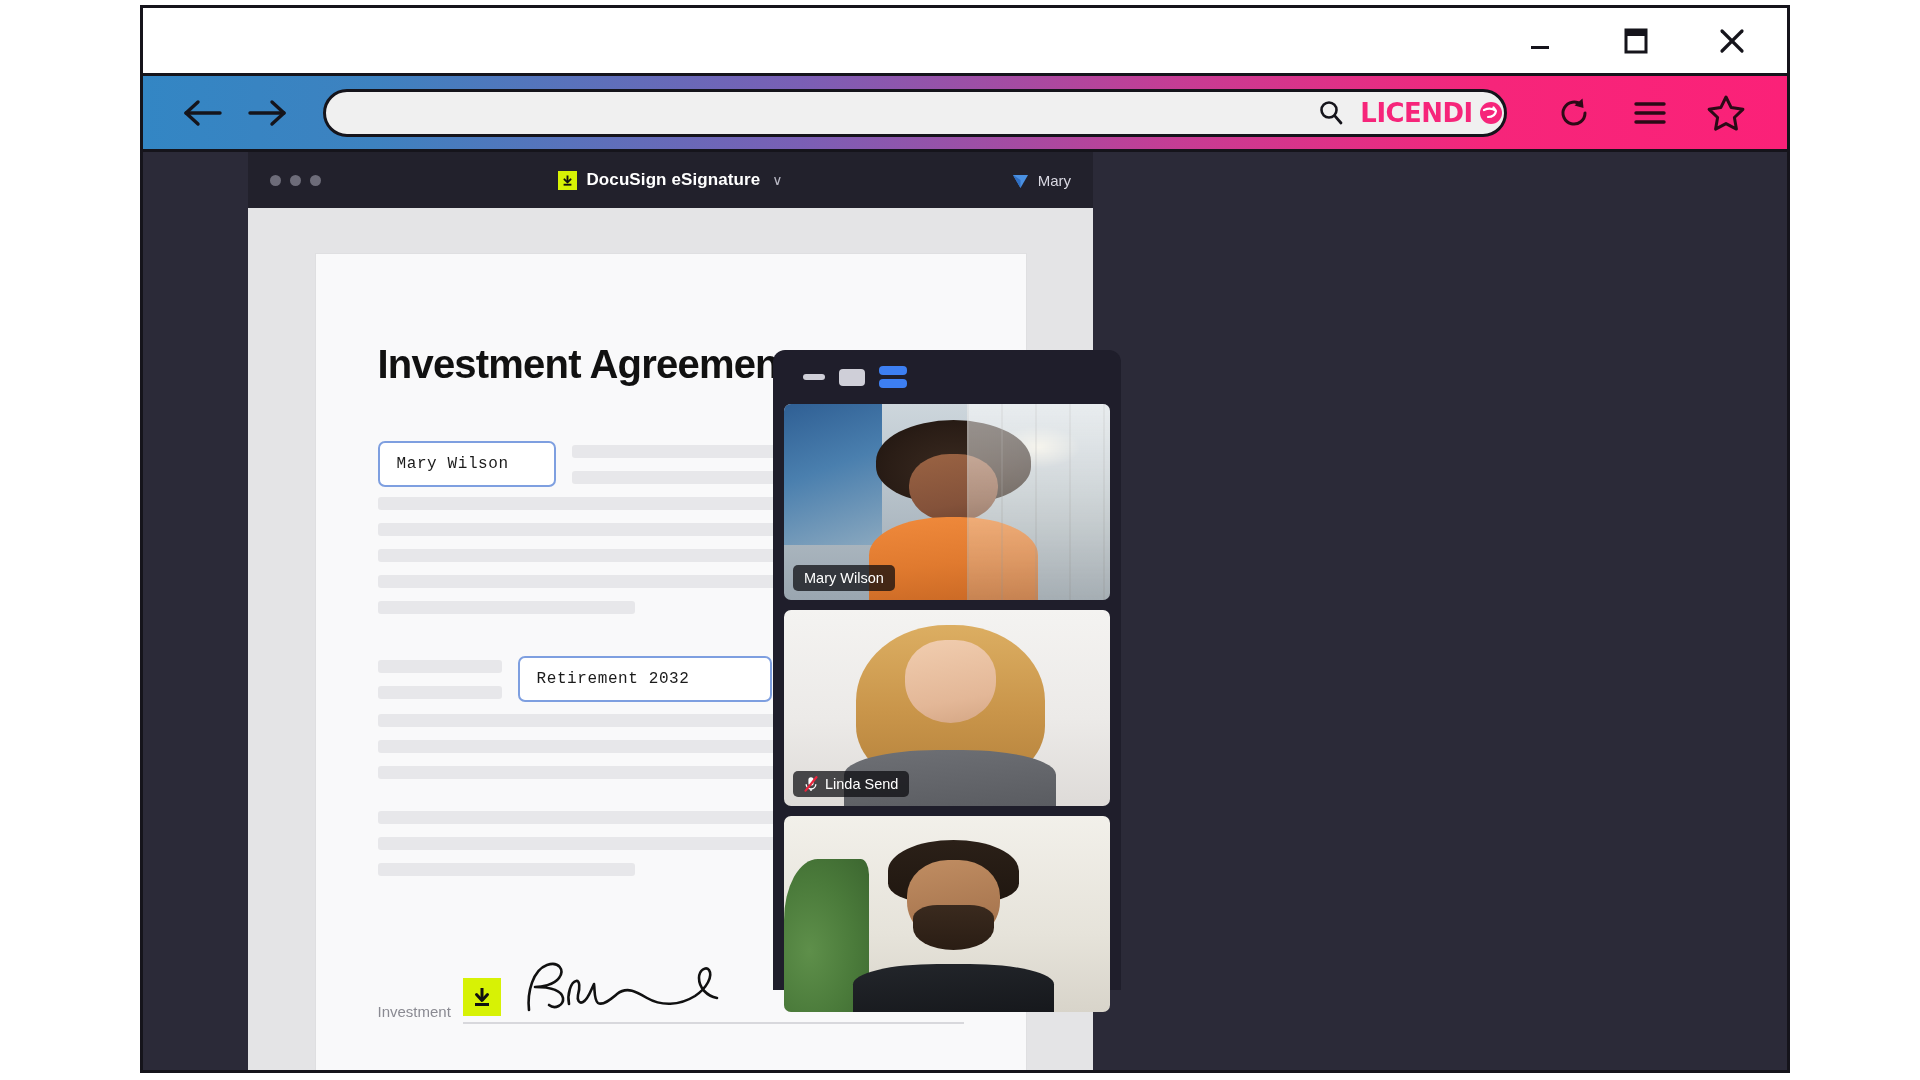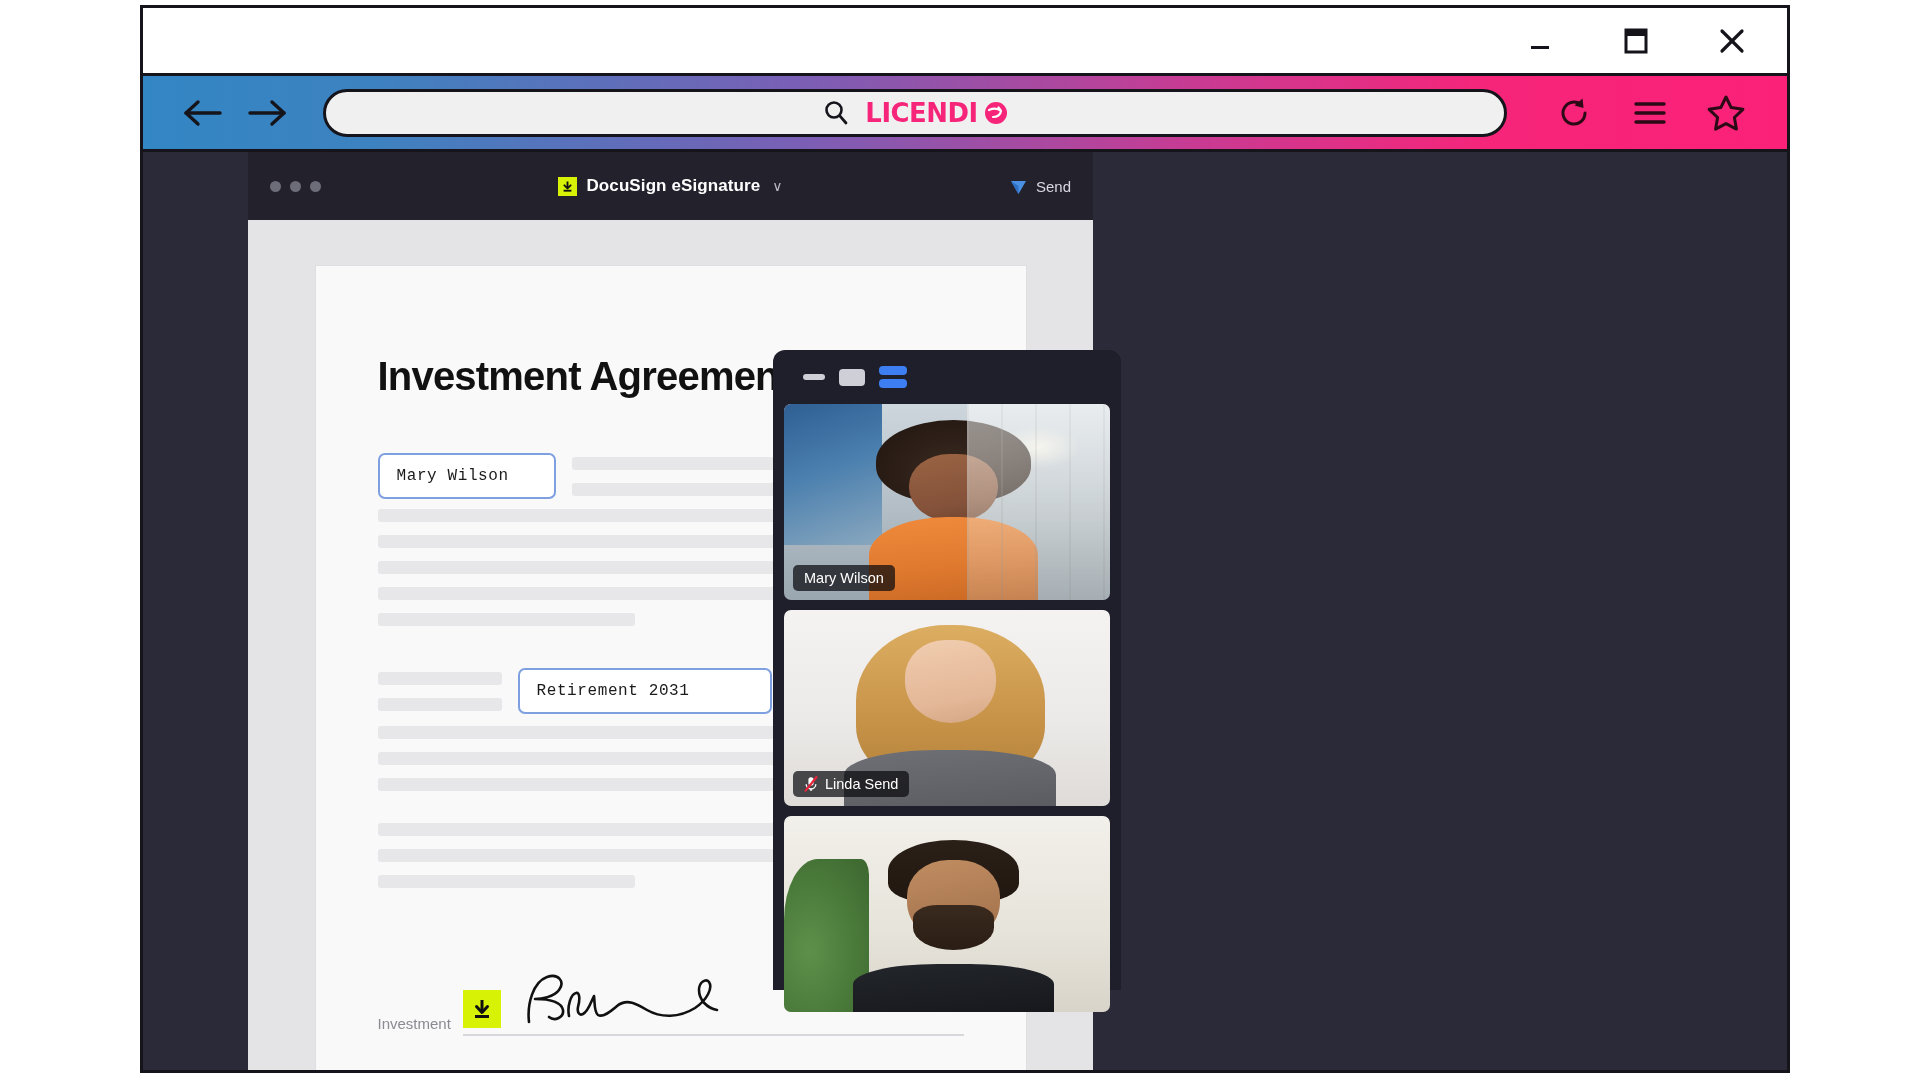--- a/index.html
+++ b/index.html
@@ -59,21 +59,21 @@
   }
   #address-bar {
     flex: 1 1 auto;
     height: 48px;
     margin: 0 22px 0 24px;
     background: #f0f0f0;
     border: 3px solid #15141b;
     border-radius: 26px;
     display: flex;
     align-items: center;
-    justify-content: center;
+    justify-content: flex-end;
     gap: 12px;
     cursor: text;
     position: relative;
   }
   #brand-logo {
     display: flex;
     align-items: center;
     gap: 3px;
   }
   #brand-text {
@@ -101,21 +101,21 @@
 
   
   #docusign-window {
     position: absolute;
     left: 105px; top: 0;
     width: 845px; height: 100%;
     display: flex;
     flex-direction: column;
   }
   #docusign-titlebar {
-    height: 68px;
+    height: 56px;
     background: #22212c;
     display: flex;
     align-items: center;
     padding: 0 22px;
     position: relative;
     flex: 0 0 auto;
   }
   #traffic-lights { display: flex; gap: 9px; }
   .traffic-dot { width: 11px; height: 11px; border-radius: 50%; background: #6d6c79; }
   #docusign-title-group {
@@ -458,21 +458,21 @@
           </span>
           <span id="docusign-title">DocuSign eSignature</span>
           <span id="docusign-chevron">∨</span>
         </div>
 
         <div id="send-group">
           <svg width="19" height="19" viewBox="0 0 19 19">
             <polygon points="2,4 17,4 9.5,17" fill="#4a90e2"></polygon>
             <polygon points="2,4 9.5,17 9.5,9" fill="#2f6fc4"></polygon>
           </svg>
-          <span id="send-label">Send</span>
+          <span id="send-label">Mary</span>
         </div>
       </div>
 
       <div id="docusign-body">
         <div id="document-page">
 
           <h1 id="doc-title">Investment Agreement</h1>
 
           <div class="row-flex" style="margin-bottom:10px;">
             <div class="form-field" id="field-name">Mary Wilson</div>
@@ -486,21 +486,21 @@
           <div class="skeleton-line" style="width:100%;"></div>
           <div class="skeleton-line" style="width:100%;"></div>
           <div class="skeleton-line" style="width:100%;"></div>
           <div class="skeleton-line" style="width:44%;margin-bottom:42px;"></div>
 
           <div class="row-flex" style="margin-bottom:12px;">
             <div style="width:124px;flex:0 0 auto;">
               <div class="skeleton-line" style="width:100%;"></div>
               <div class="skeleton-line" style="width:100%;margin-bottom:0;"></div>
             </div>
-            <div class="form-field" id="field-retirement">Retirement 2031</div>
+            <div class="form-field" id="field-retirement">Retirement 2032</div>
           </div>
 
           <div class="skeleton-line" style="width:100%;"></div>
           <div class="skeleton-line" style="width:100%;"></div>
           <div class="skeleton-line" style="width:100%;margin-bottom:32px;"></div>
           <div class="skeleton-line" style="width:100%;"></div>
           <div class="skeleton-line" style="width:100%;"></div>
           <div class="skeleton-line" style="width:44%;"></div>
 
           <div id="signature-block">

